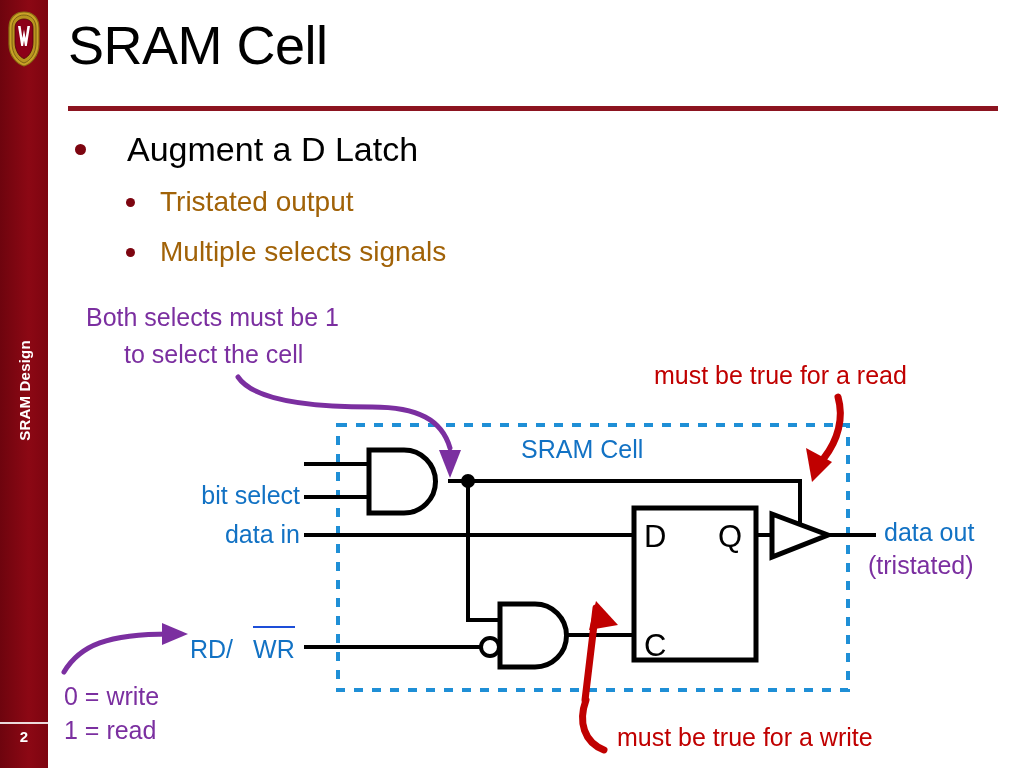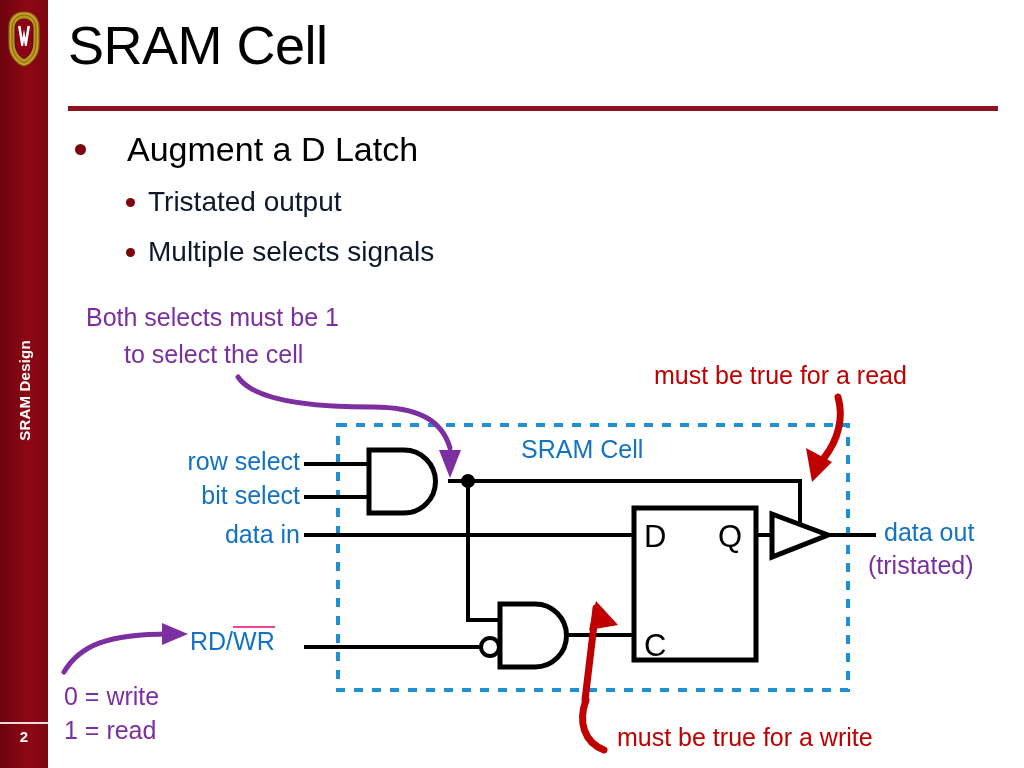--- a/index.html
+++ b/index.html
@@ -96,23 +96,23 @@
   }
   .b1-dot {
     position: absolute;
     left: 75px; top: 144px;
     width: 11px; height: 11px;
     border-radius: 50%;
     background: #7d0510;
   }
   .b2 {
     position: absolute;
-    left: 148px;
+    left: 160px;
     font-size: 28px;
-    color: #0f172a;
+    color: #a16207;
   }
   .b2-dot {
     position: absolute;
     left: 126px;
     width: 9px; height: 9px;
     border-radius: 50%;
     background: #7d0510;
   }
 
   
@@ -135,24 +135,25 @@
   .t-sramcell { left: 521px; top: 435px; font-size: 25px; }
 
   .t-read   { left: 654px; top: 361px; font-size: 25px; }
   .t-write  { left: 617px; top: 723px; font-size: 25px; }
 
   .t-dataout { left: 884px; top: 518px; font-size: 25px; }
   .t-tristated { left: 868px; top: 551px; font-size: 25px; }
 
   .t-rdwr  { left: 190px; top: 626px; font-size: 25px; }
   .t-rdwr .ovl {
-    border-top: 2px solid #ec4899;
-    padding-top: 0px;
+    border-top: 2px solid #1d4ed8;
+    padding-top: 8px;
     display: inline-block;
     line-height: 1.05;
+    margin-left: 20px;
   }
 
   .t-zero { left: 64px; top: 682px; font-size: 25px; }
   .t-one  { left: 64px; top: 716px; font-size: 25px; }
 
   
   #circuit {
     position: absolute;
     left: 0; top: 0;
     width: 1024px; height: 768px;
@@ -242,21 +243,20 @@
     <line x1="596" y1="608" x2="585" y2="700" stroke="#c00000" stroke-width="7" stroke-linecap="round"></line>
 
     <text x="644" y="547" font-family="Liberation Sans, sans-serif" font-size="31" fill="#000000">D</text>
     <text x="718" y="547" font-family="Liberation Sans, sans-serif" font-size="31" fill="#000000">Q</text>
     <text x="644" y="656" font-family="Liberation Sans, sans-serif" font-size="31" fill="#000000">C</text>
   </svg>
 
   <div class="anno purple t-both1">Both selects must be 1</div>
   <div class="anno purple t-both2">to select the cell</div>
 
-  <div class="anno blue t-rowsel">row select</div>
   <div class="anno blue t-bitsel">bit select</div>
   <div class="anno blue t-datain">data in</div>
 
   <div class="anno blue t-sramcell">SRAM Cell</div>
 
   <div class="anno red t-write">must be true for a write</div>
   <div class="anno darkred t-read">must be true for a read</div>
 
   <div class="anno blue t-dataout">data out</div>
   <div class="anno purple t-tristated">(tristated)</div>

